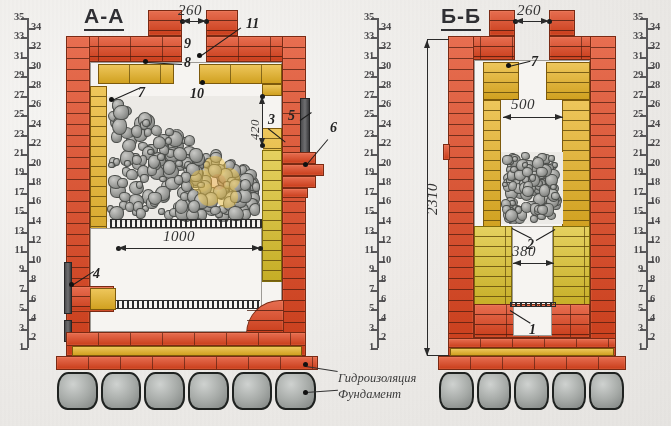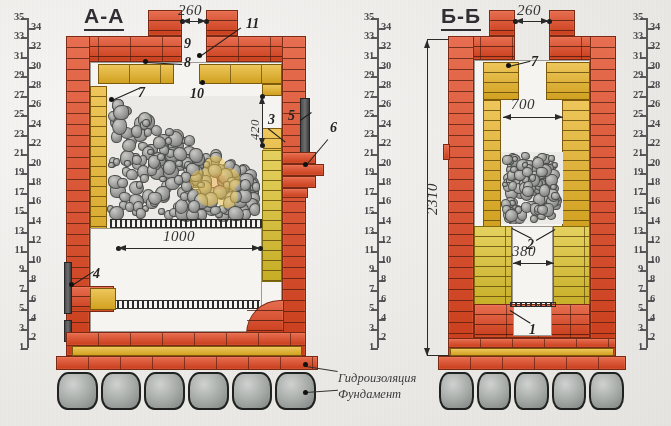--- a/index.html
+++ b/index.html
@@ -999,21 +999,21 @@
     </div>
 
   <div class="el brick-red" style="left:443px; top:144px; width:7px; height:16px;"></div>
 
   <div class="dim-dot" style="left:513px; top:19px;"></div>
   <div class="dim-dot" style="left:547px; top:19px;"></div>
   <div class="dim-line" style="left:515px; top:21px; width:34px;"></div>
   <div class="dim-text" style="left:517px; top:2px;">260</div>
 
   <div class="dim-line" style="left:503px; top:117px; width:60px;"></div>
-  <div class="dim-text" style="left:511px; top:96px;">700</div>
+  <div class="dim-text" style="left:511px; top:96px;">500</div>
 
   <div class="dim-line" style="left:513px; top:263px; width:41px;"></div>
   <div class="dim-text" style="left:512px; top:243px;">380</div>
 
   <div class="dim-vline" style="left:427px; top:40px; height:316px;"></div>
   <div class="dim-text rot" style="left:424px; top:215px;">2310</div>
   <div class="el" style="left:427px; top:39px; width:22px; height:1px; background:#2a2a2a;"></div>
   <div class="el" style="left:427px; top:355px; width:22px; height:1px; background:#2a2a2a;"></div>
 
   <div class="callout" style="left:531px; top:54px;">7</div>

